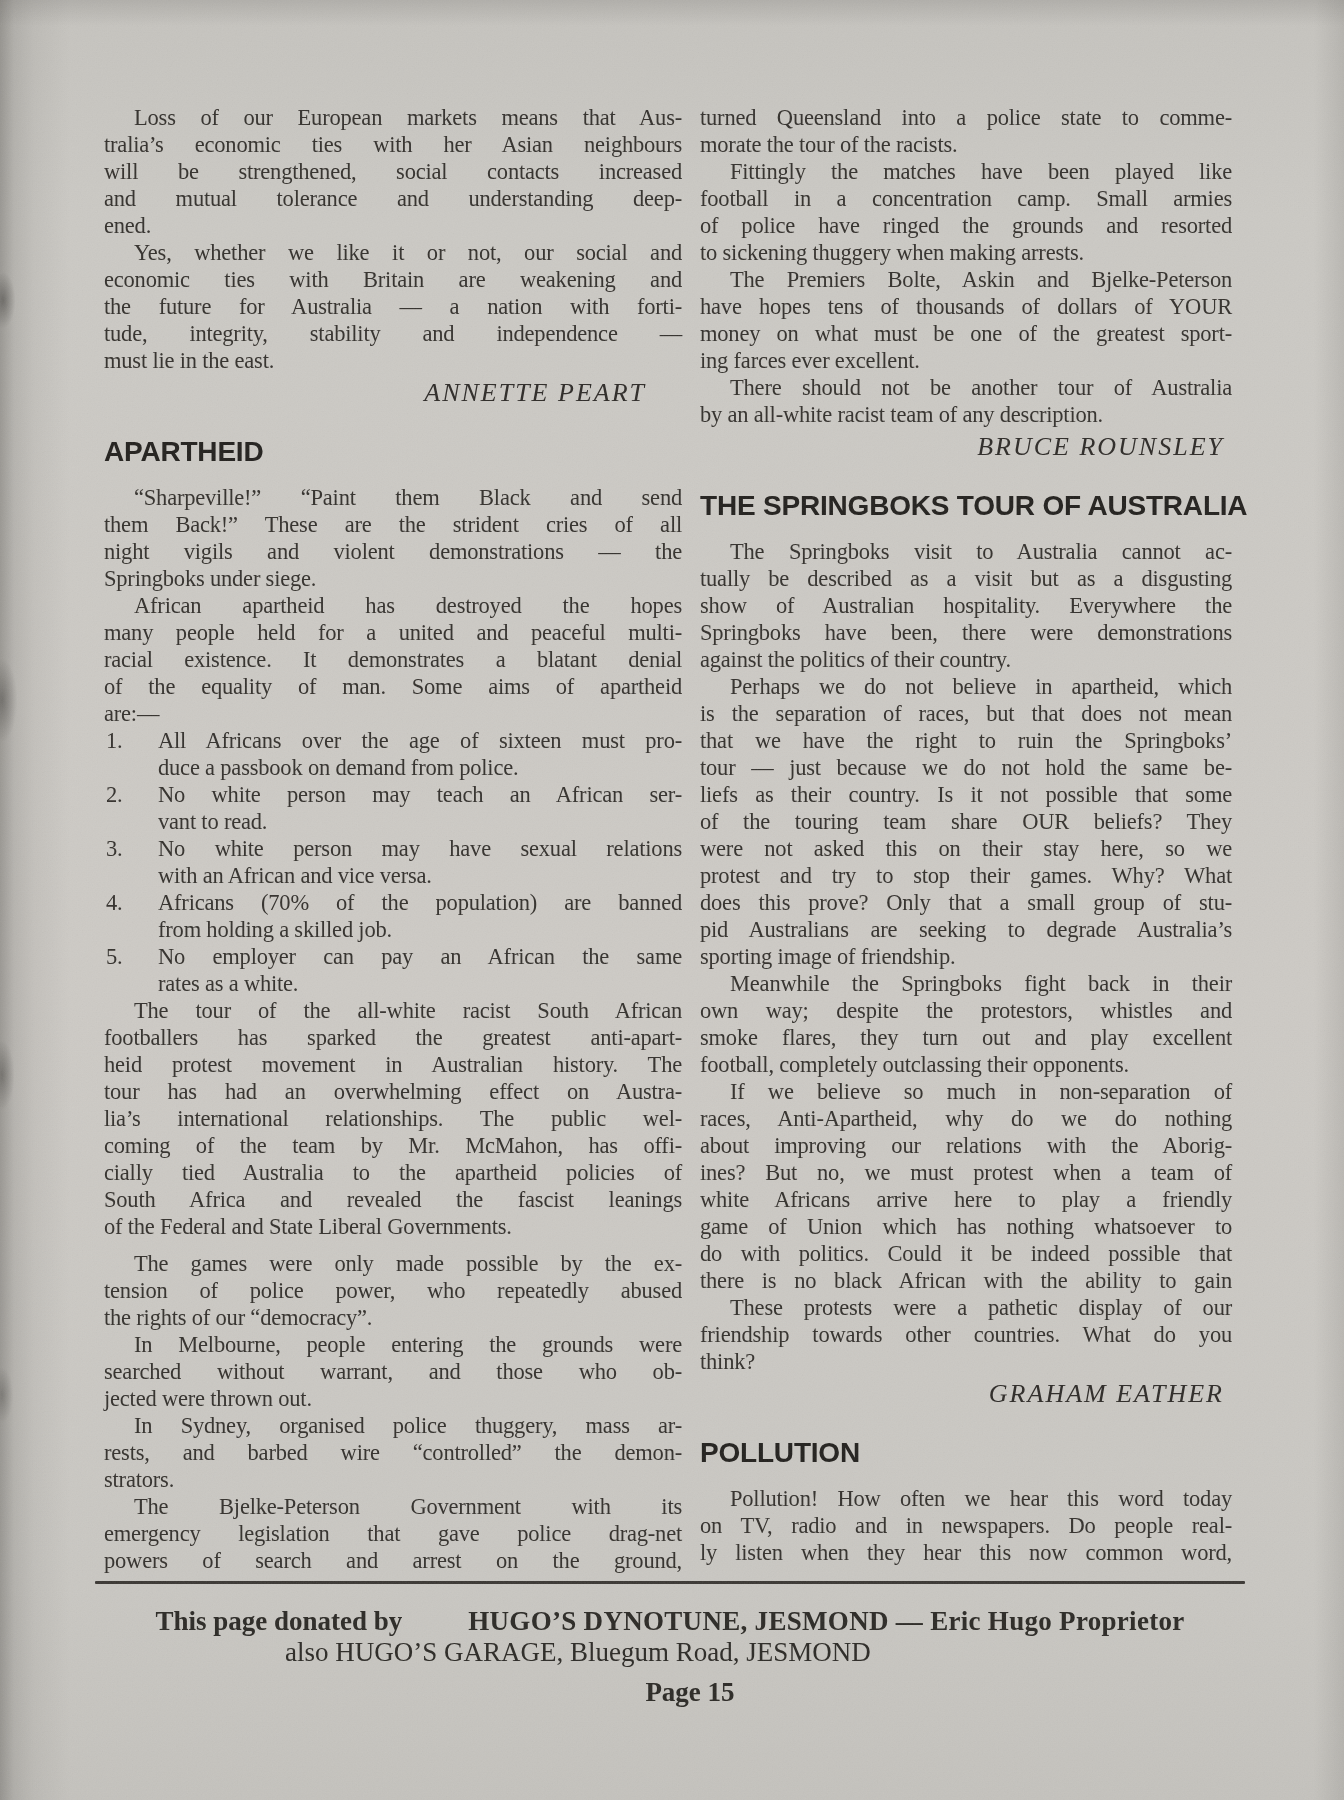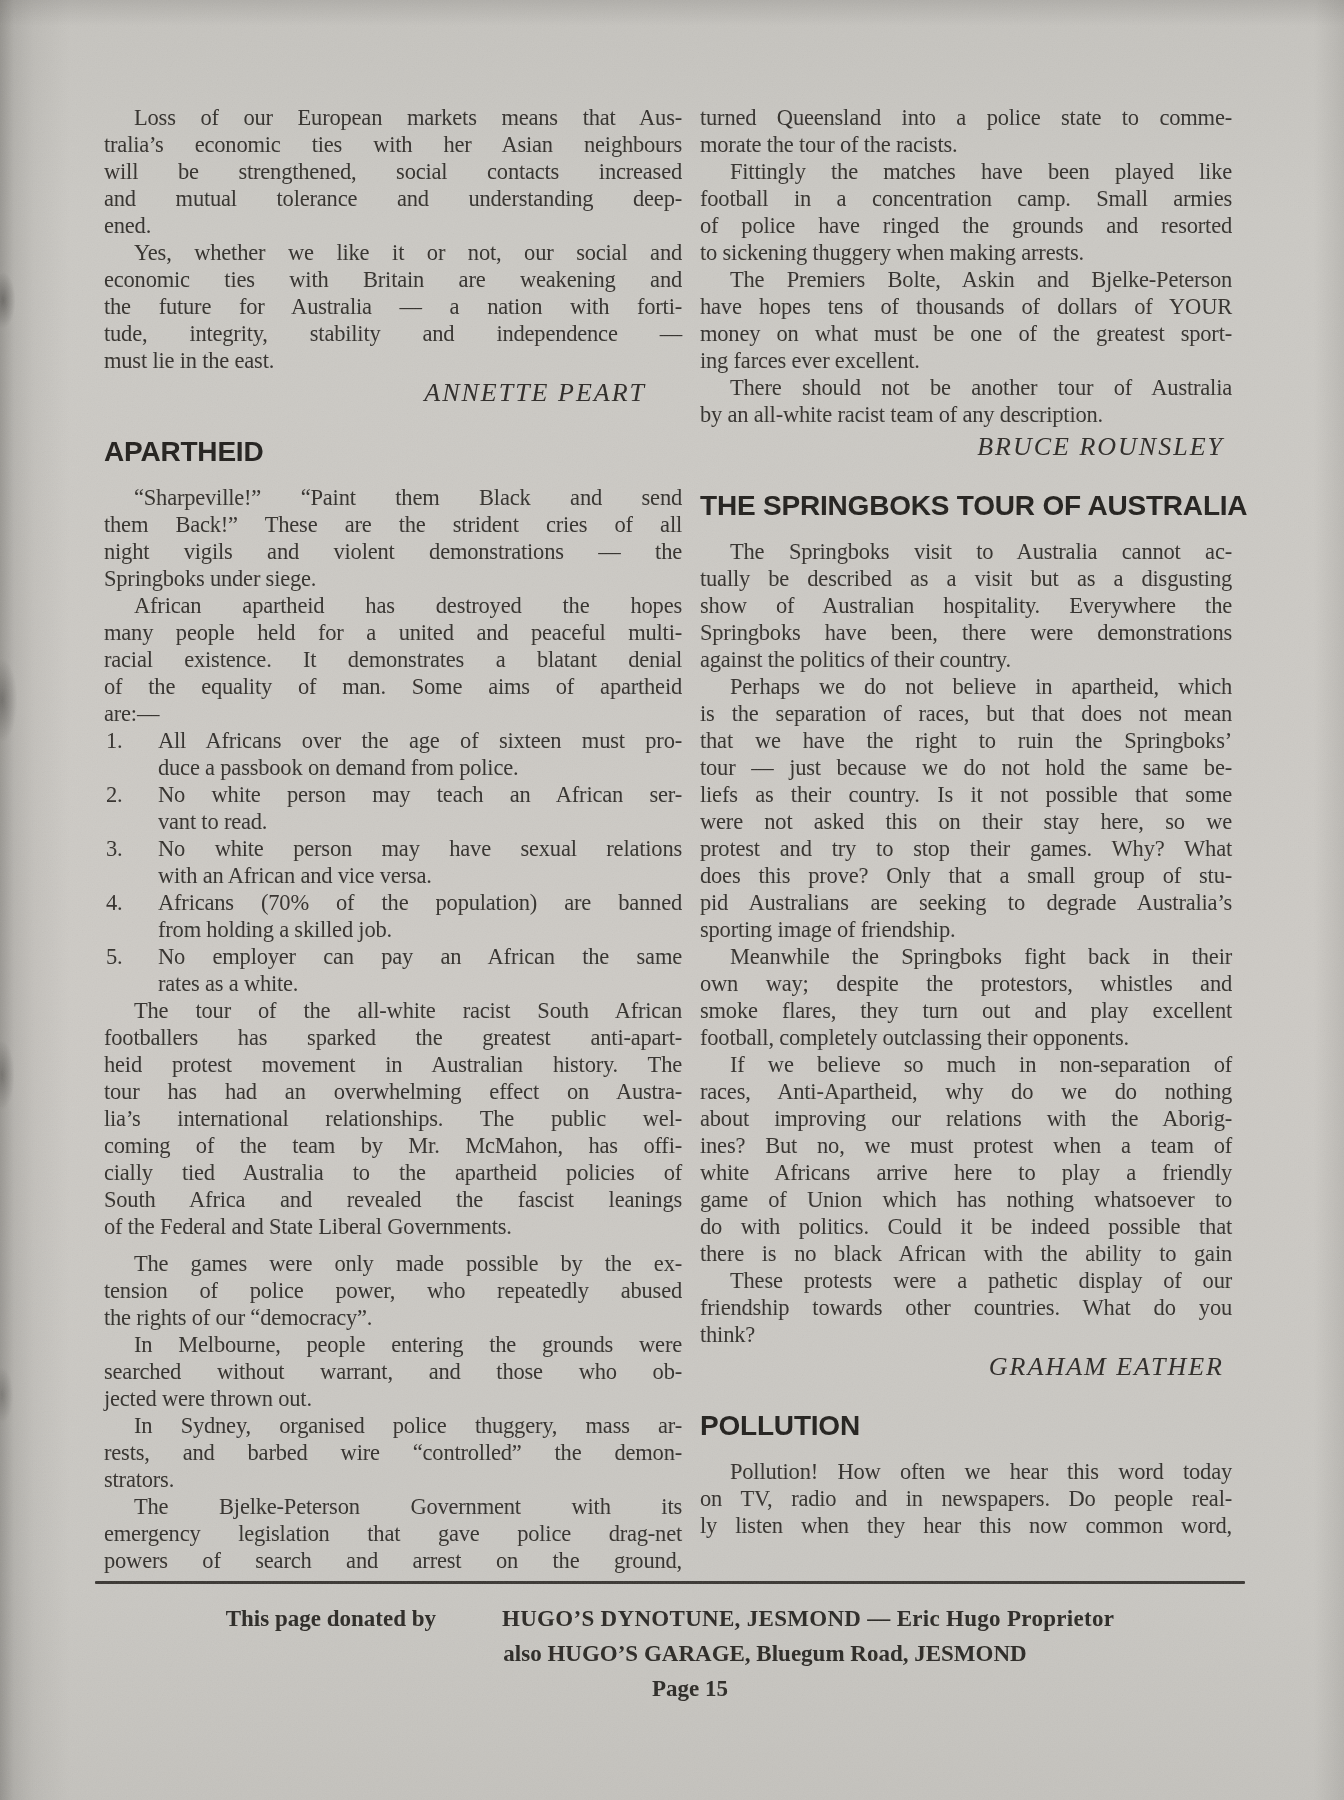--- a/index.html
+++ b/index.html
@@ -56,26 +56,26 @@
 
   .list-item{position:relative;padding-left:54px;}
   .list-item .num{position:absolute;left:2px;top:0;}
 
   .rule{
     position:absolute;left:95px;top:1581px;width:1150px;height:3px;
     background:#3b3834;border-radius:1px;
   }
   .footer{
     position:absolute;left:95px;top:1606px;width:1150px;
-    font-size:23px;color:#2c2a26;
+    font-size:27px;color:#2c2a26;
   }
   .donor-row{display:flex;justify-content:center;gap:66px;align-items:baseline;}
   .donor-bold{font-weight:700;letter-spacing:0.3px;}
   .donated-prefix{font-weight:600;}
-  .donor-line2{text-align:center;padding-left:190px;margin-top:9px;font-weight:700;}
+  .donor-line2{text-align:left;padding-left:190px;font-weight:400;}
   .page-number{text-align:center;margin-top:9px;padding-left:40px;font-weight:600;}
 </style>
 </head>
 <body>
 
 <div class="page">
 
   <div class="columns">
     <div class="col left">
         <div class="para">
@@ -193,20 +193,21 @@
           <div class="line">show of Australian hospitality. Everywhere the</div>
           <div class="line">Springboks have been, there were demonstrations</div>
           <div class="line lastline">against the politics of their country.</div>
         </div>
         <div class="para">
           <div class="line indent">Perhaps we do not believe in apartheid, which</div>
           <div class="line">is the separation of races, but that does not mean</div>
           <div class="line">that we have the right to ruin the Springboks’</div>
           <div class="line">tour — just because we do not hold the same be-</div>
           <div class="line">liefs as their country. Is it not possible that some</div>
+          <div class="line">of the touring team share OUR beliefs? They</div>
           <div class="line">were not asked this on their stay here, so we</div>
           <div class="line">protest and try to stop their games. Why? What</div>
           <div class="line">does this prove? Only that a small group of stu-</div>
           <div class="line">pid Australians are seeking to degrade Australia’s</div>
           <div class="line lastline">sporting image of friendship.</div>
         </div>
         <div class="para">
           <div class="line indent">Meanwhile the Springboks fight back in their</div>
           <div class="line">own way; despite the protestors, whistles and</div>
           <div class="line">smoke flares, they turn out and play excellent</div>

